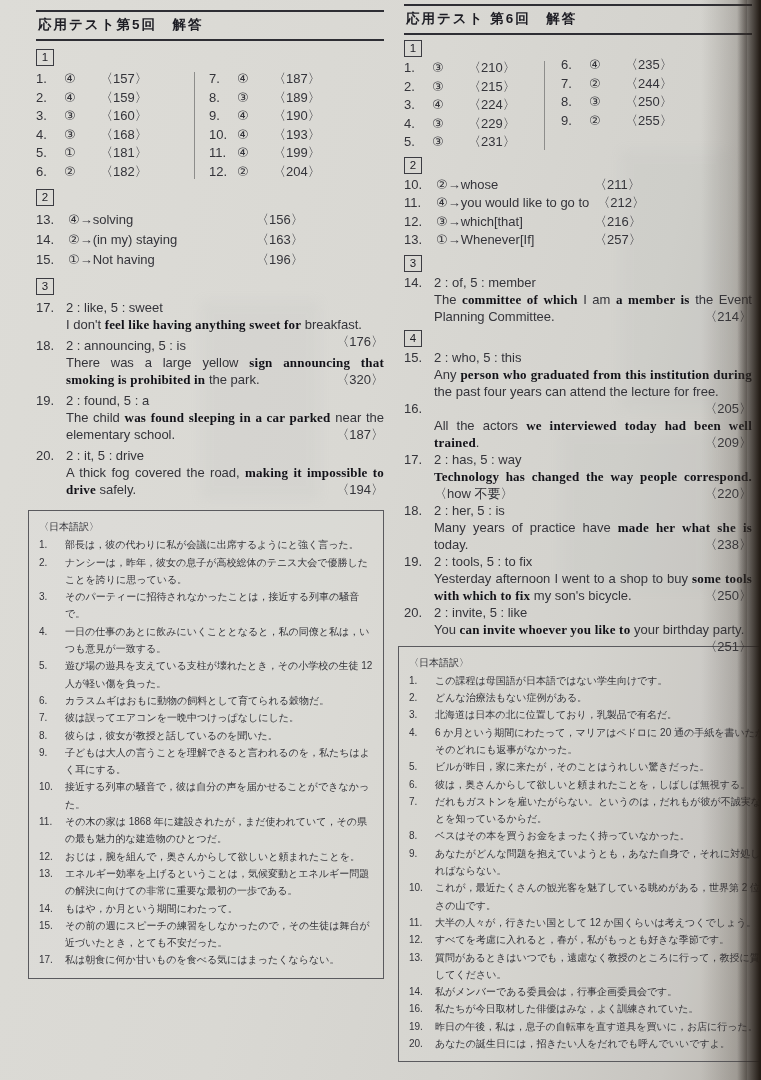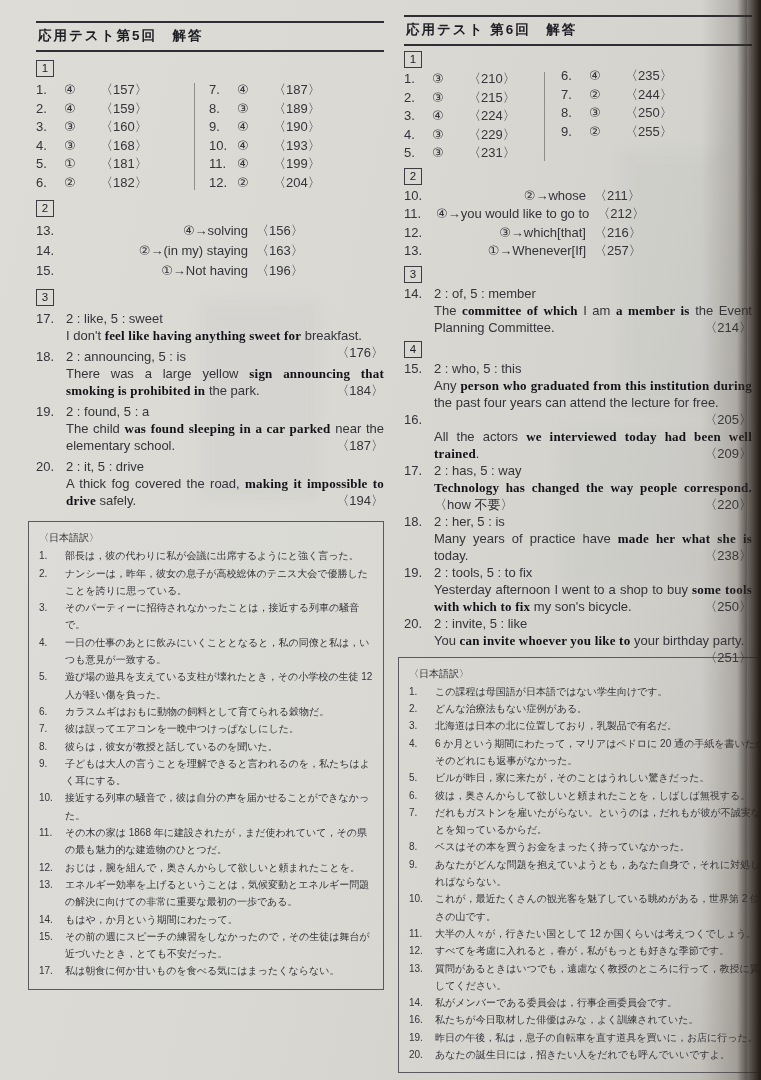--- a/index.html
+++ b/index.html
@@ -11,21 +11,21 @@
   }
   .edge-soft{position:absolute;top:0;right:14px;width:46px;height:100%;z-index:4;pointer-events:none;
     background:linear-gradient(to right,rgba(80,72,64,0),rgba(70,62,54,.30));}
   .edge{position:absolute;top:0;right:0;bottom:0;width:24px;z-index:5;pointer-events:none;
     background:linear-gradient(to right,rgba(43,36,31,0) 0%,rgba(43,36,31,.55) 40%,#241d17 95%);}
   .ghost{position:absolute;background:#9aa0a2;filter:blur(6px);opacity:.07;z-index:0;}
   .g1{left:620px;top:150px;width:110px;height:260px;}
   .g2{left:560px;top:430px;width:150px;height:160px;}
   .g3{left:200px;top:300px;width:120px;height:200px;}
 
-  .col{position:absolute;top:0;z-index:2;margin-top:11px;}
+  .col{position:absolute;top:0;z-index:2;}
   .col-left{left:36px;width:348px;}
   .col-right{left:404px;width:348px;}
 
   .hdr{font-weight:bold;font-size:13.5px;letter-spacing:2px;color:#1d1d24;
     border-top:2px solid #2e2e34;border-bottom:2px solid #2e2e34;padding:4px 2px 5px;}
   .col-left .hdr{margin-top:10px;}
   .col-right .hdr{margin-top:4px;}
 
   .marker{display:inline-block;min-width:8px;border:1px solid #3c3c42;padding:0 4px;
     font-size:11.5px;line-height:15px;text-align:center;color:#1d1d24;margin:5px 0 2px 0;}
@@ -38,21 +38,21 @@
   .gcol2{padding-left:14px;flex:1;}
   .col-right .gcol2{margin-top:-3px;padding-left:16px;}
   .arow{display:flex;line-height:18.5px;font-size:13px;}
   .ano{width:28px;}
   .acirc{width:36px;}
 
   .crow{display:flex;font-size:13px;}
   .col-left .crow{line-height:20px;}
   .col-right .crow{line-height:18.5px;}
   .cno{width:32px;flex:none;}
-  .ctext{min-width:180px;padding-right:8px;text-align:right;}
+  .ctext{min-width:180px;padding-right:8px;}
   .col-right .ctext{min-width:150px;}
 
   .sitem{font-size:13px;}
   .col-left .sitem{margin-bottom:4px;}
   .skey{display:flex;line-height:17px;}
   .sno{width:30px;flex:none;}
   .sbody{margin-left:30px;text-align:justify;}
   .col-left .sbody{line-height:17px;}
   .col-right .sbody{line-height:17px;}
   .sbody b{color:#121218;letter-spacing:.2px;font-family:Liberation Serif, serif;}
@@ -184,21 +184,21 @@
       <span class="sref">〈176〉</span>
     </div>
   </div>
         <div class="sitem">
     <div class="skey">
       <span class="sno">18.</span>
       <span class="skeytext">2 : announcing, 5 : is</span>
     </div>
     <div class="sbody">
       <span class="sparts"><span>There was a large yellow </span><b>sign announcing that smoking is prohibited in</b><span> the park.</span></span>
-      <span class="sref">〈184〉</span>
+      <span class="sref">〈320〉</span>
     </div>
   </div>
         <div class="sitem">
     <div class="skey">
       <span class="sno">19.</span>
       <span class="skeytext">2 : found, 5 : a</span>
     </div>
     <div class="sbody">
       <span class="sparts"><span>The child </span><b>was found sleeping in a car parked</b><span> near the elementary school.</span></span>
       <span class="sref">〈187〉</span>

